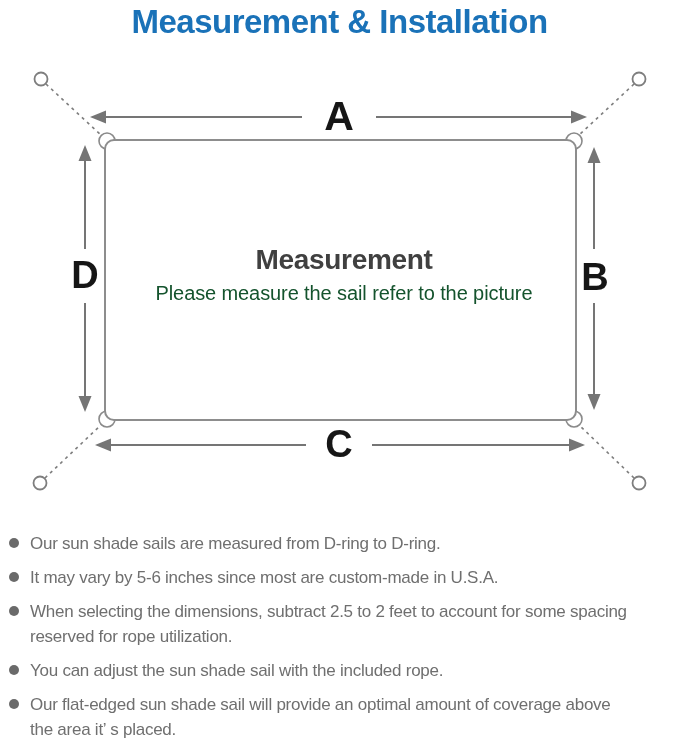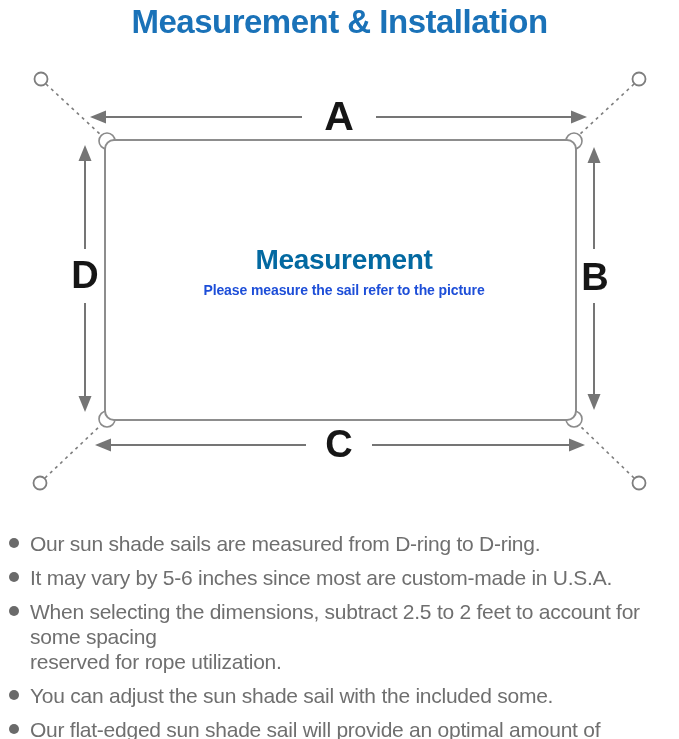--- a/index.html
+++ b/index.html
@@ -48,29 +48,28 @@
     position: absolute;
     left: 344px;
     top: 244px;
     transform: translateX(-50%);
     width: 420px;
     text-align: center;
   }
   .center-title {
     font-size: 28px;
     font-weight: bold;
-    color: #0369a1;
+    color: #404040;
     letter-spacing: -0.3px;
   }
   .center-sub {
     margin-top: 6px;
-    font-size: 14px;
-    color: #1d4ed8;
+    font-size: 20px;
+    color: #14532d;
     letter-spacing: -0.1px;
-    font-weight: bold;
   }
   .notes {
     position: absolute;
     top: 531px;
     left: 9px;
     right: 0;
     list-style: none;
   }
   .note {
     display: flex;
@@ -80,21 +79,21 @@
   .dot {
     flex: 0 0 auto;
     width: 10px;
     height: 10px;
     margin-top: 7px;
     margin-right: 11px;
     border-radius: 50%;
     background: #6a6a6a;
   }
   .note-text {
-    font-size: 21px;
+    font-size: 17px;
     line-height: 25px;
     letter-spacing: -0.25px;
     color: #6f6f6f;
     white-space: pre-line;
   }
 </style>
 </head>
 <body>
 
 <div class="page">
@@ -176,21 +175,21 @@
       <span class="dot"></span>
       <span class="note-text">It may vary by 5-6 inches since most are custom-made in U.S.A.</span>
     </li>
     <li class="note">
       <span class="dot"></span>
       <span class="note-text">When selecting the dimensions, subtract 2.5 to 2 feet to account for some spacing
 reserved for rope utilization.</span>
     </li>
     <li class="note">
       <span class="dot"></span>
-      <span class="note-text">You can adjust the sun shade sail with the included some.</span>
+      <span class="note-text">You can adjust the sun shade sail with the included rope.</span>
     </li>
     <li class="note">
       <span class="dot"></span>
       <span class="note-text">Our flat-edged sun shade sail will provide an optimal amount of coverage above
 the area it’ s placed.</span>
     </li>
   </ul>
 
 </div>
 

